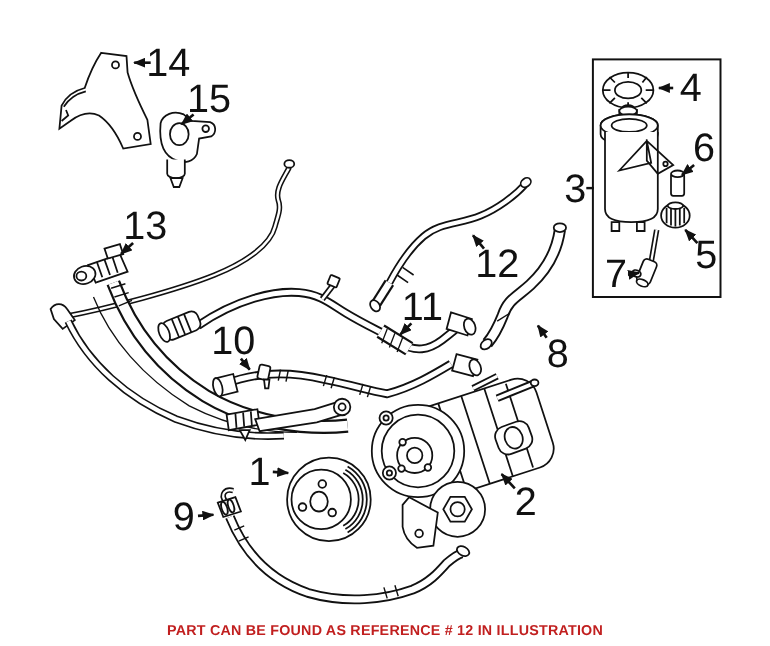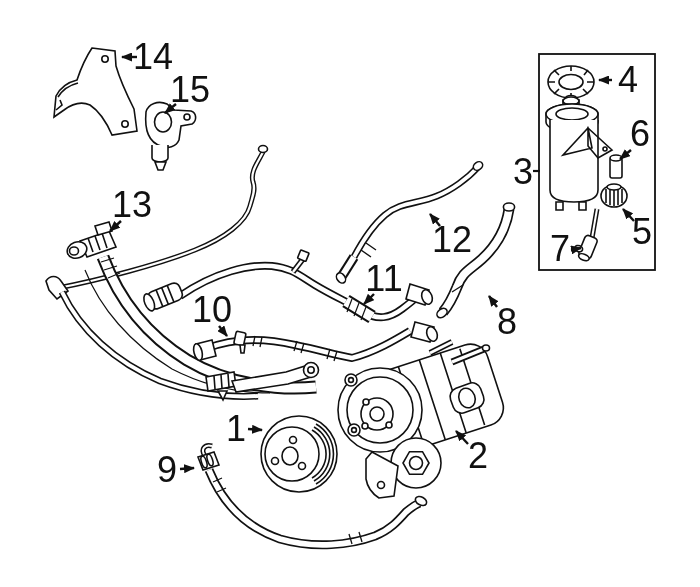--- a/index.html
+++ b/index.html
@@ -296,13 +296,14 @@
       <text class="callout-num" x="153" y="69" text-anchor="middle">14</text>
       <line x1="137" y1="57" x2="122" y2="57" stroke="#111" stroke-width="2.4" marker-end="url(#arw)"></line>
     </g>
     <g>
       <text class="callout-num" x="190" y="102" text-anchor="middle">15</text>
       <line x1="176" y1="104" x2="165" y2="113" stroke="#111" stroke-width="2.4" marker-end="url(#arw)"></line>
     </g>
   </g>
 </svg>
 
+<div id="caption">PART CAN BE FOUND AS REFERENCE # 12 IN ILLUSTRATION</div>
 </div>
 
 </body></html>

